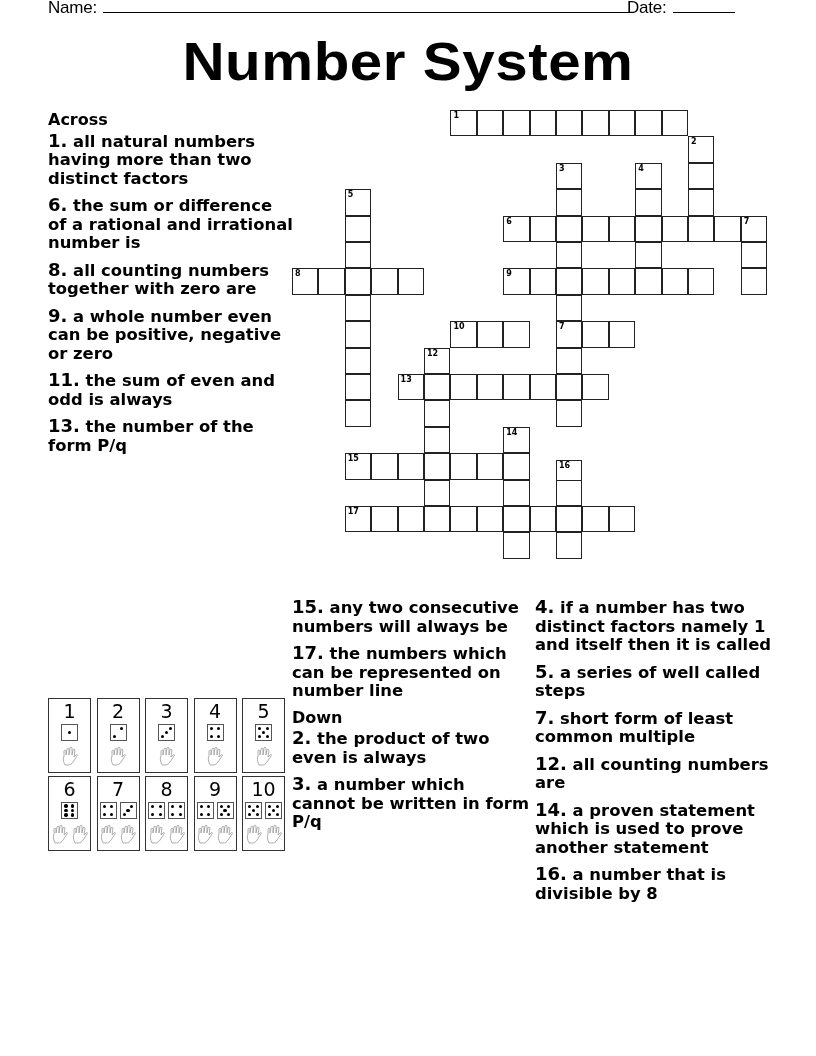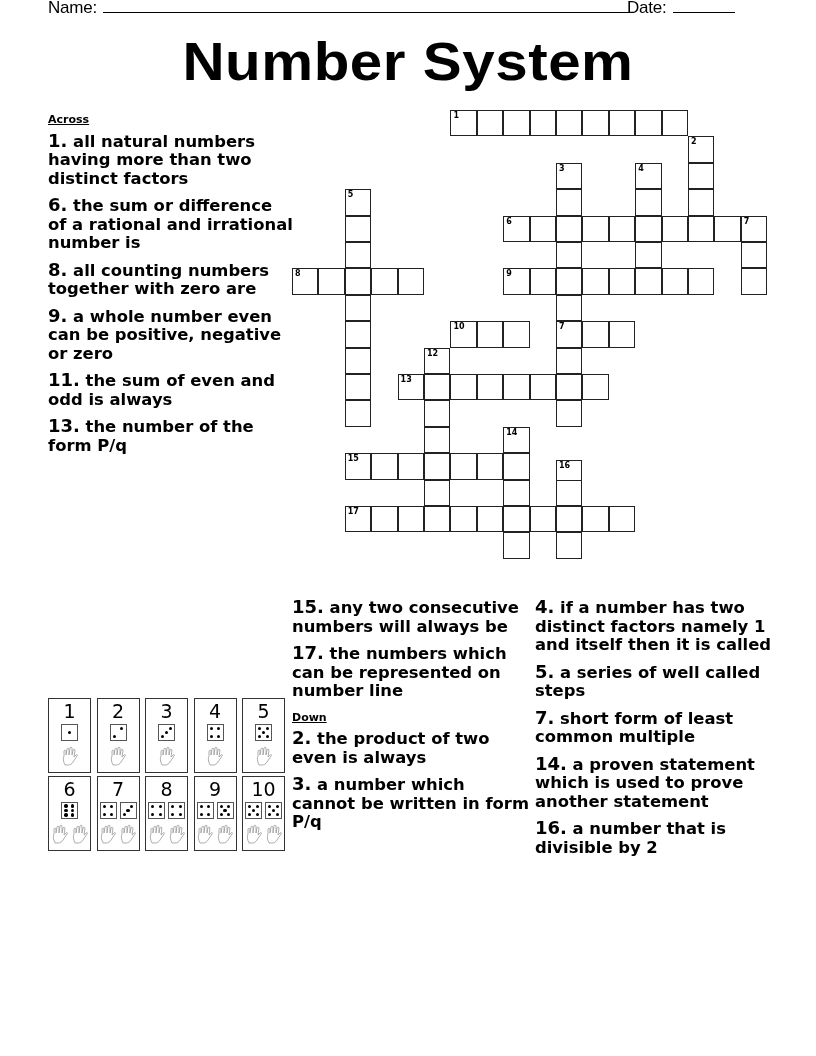--- a/index.html
+++ b/index.html
@@ -3,21 +3,21 @@
 <meta charset="utf-8">
 <style>
   html, body { margin:0; padding:0; background:#ffffff; }
   body { width:816px; height:1056px; position:relative; overflow:hidden; font-family:"Liberation Sans", sans-serif; color:#000; }
   .hdr { position:absolute; top:-2px; font-family:"Liberation Sans", sans-serif; font-size:17px; letter-spacing:-0.2px; }
   .hdr .line { display:inline-block; border-bottom:1px solid #000; height:14px; vertical-align:baseline; margin-left:6px; }
   #name-label { left:48px; }
   #date-label { left:627px; }
   .title { position:absolute; left:0; width:816px; top:30px; text-align:center; font-family:"Liberation Sans", sans-serif; font-weight:bold; font-size:54px; letter-spacing:0.5px; transform:scaleX(1.08); }
   .clue-col { position:absolute; font-family:"DejaVu Sans", sans-serif; font-weight:bold; font-size:16.4px; line-height:18.5px; }
-  .clue-col .sec { text-decoration:underline; font-size:11px; margin-bottom:2px; }
+  .clue-col .sec { font-size:16px; margin-bottom:2px; }
   .clue-col .clue { margin-bottom:8px; }
   .clue-col .num { font-size:18px; }
   .clue-col .txt { font-size:16.4px; }
   #col-left { left:48px; top:111px; width:245px; }
   #col-mid { left:292px; top:598px; width:240px; }
   #col-right { left:535px; top:598px; width:250px; }
   .grid { position:absolute; left:0; top:0; width:816px; height:600px; pointer-events:none; }
   .cell { position:absolute; width:26.4px; height:26.4px; box-sizing:border-box; border:1.5px solid #222; background:#fff; pointer-events:auto; }
   .cell .cn { position:absolute; left:2px; top:0px; font-family:"DejaVu Sans", sans-serif; font-weight:bold; font-size:8px; line-height:10px; }
   .card { position:absolute; width:43px; height:75px; box-sizing:border-box; border:1.5px solid #333; background:#fff; text-align:center; }
@@ -53,22 +53,23 @@
     <div class="clue"><span class="num">15.</span><span class="txt"> any two consecutive numbers will always be</span></div>
     <div class="clue"><span class="num">17.</span><span class="txt"> the numbers which can be represented on number line</span></div>
     <div class="sec">Down</div>
     <div class="clue"><span class="num">2.</span><span class="txt"> the product of two even is always</span></div>
     <div class="clue"><span class="num">3.</span><span class="txt"> a number which cannot be written in form P/q</span></div>
   </div>
 <div id="col-right" class="clue-col">
     <div class="clue"><span class="num">4.</span><span class="txt"> if a number has two distinct factors namely 1 and itself then it is called</span></div>
     <div class="clue"><span class="num">5.</span><span class="txt"> a series of well called steps</span></div>
     <div class="clue"><span class="num">7.</span><span class="txt"> short form of least common multiple</span></div>
+    <div class="clue"><span class="num">12.</span><span class="txt"> all counting numbers are</span></div>
     <div class="clue"><span class="num">14.</span><span class="txt"> a proven statement which is used to prove another statement</span></div>
-    <div class="clue"><span class="num">16.</span><span class="txt"> a number that is divisible by 2</span></div>
+    <div class="clue"><span class="num">16.</span><span class="txt"> a number that is divisible by 8</span></div>
   </div>
 
 <div id="grid" class="grid">
     <div class="cell" style="left: 450.4px; top: 110px;">
       <span class="cn">1</span>
     </div>
     <div class="cell" style="left: 476.8px; top: 110px;"></div>
     <div class="cell" style="left: 503.2px; top: 110px;"></div>
     <div class="cell" style="left: 529.6px; top: 110px;"></div>
     <div class="cell" style="left: 556px; top: 110px;"></div>

